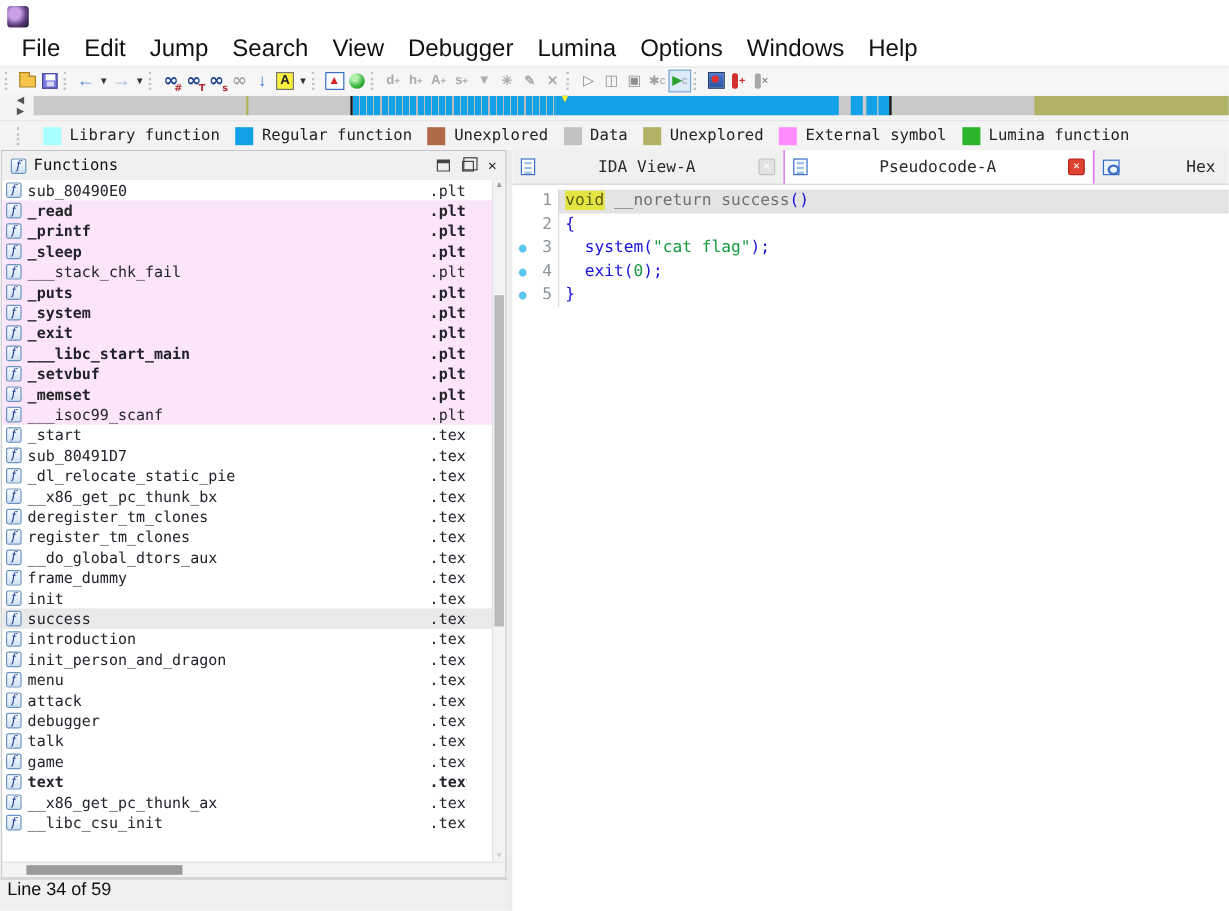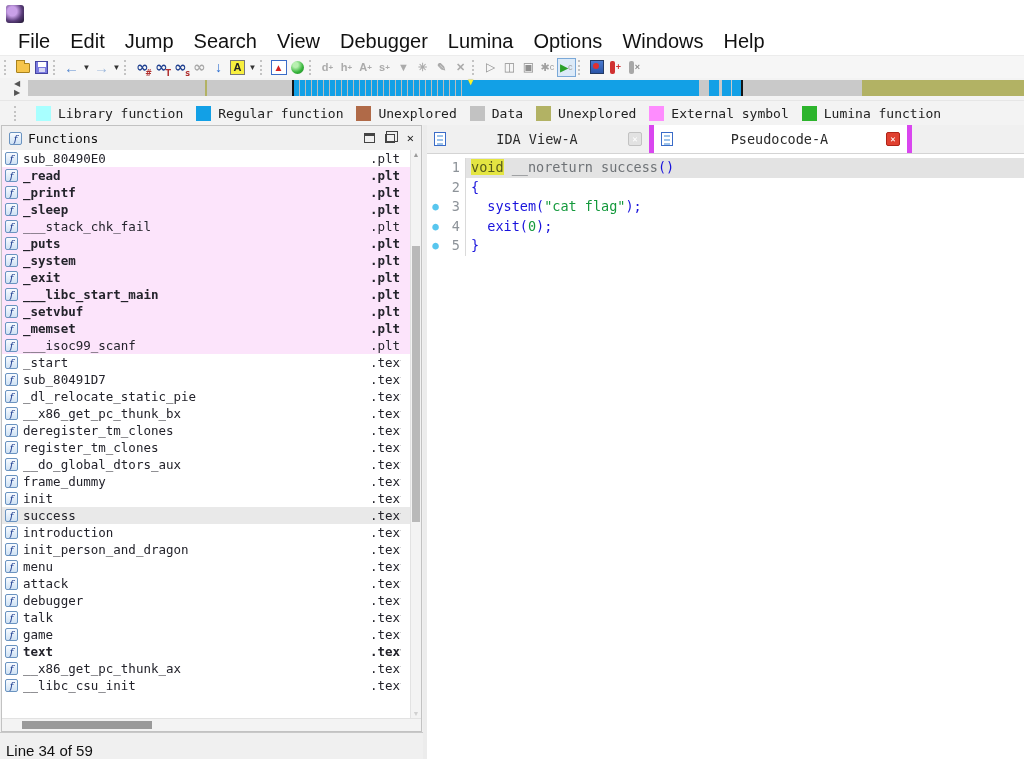--- a/index.html
+++ b/index.html
@@ -72,32 +72,32 @@
   .close-glyph { font-size:12px; color:#222; font-weight:bold; }
   .col-header { height:30px; background:linear-gradient(#eef6fd,#d9eaf7); border-bottom:1px solid #c4d6e6; position:relative; display:flex; align-items:center; font-size:14.5px; color:#1c1c1c; padding-left:7px; flex:none; }
   .seg-h { position:absolute; left:368px; }
   .rows-wrap { flex:1; position:relative; min-height:0; overflow:hidden; background:#fff; }
   .rows { position:absolute; inset:0 11px 0 0; overflow:hidden; }
   .frow { height:17px; display:flex; align-items:center; position:relative; font-family:"DejaVu Sans Mono", monospace; font-size:12.5px; color:#23232b; padding-left:3px; gap:5px; white-space:pre; }
   .frow.pink { background:var(--pink-row); }
   .frow.selected { background:#e9e9e9; }
   .frow.bold .fname, .frow.bold .fseg { font-weight:bold; }
   .ficon { flex:none; width:13px; height:13px; border:1px solid #6a93c0; background:linear-gradient(#f8fbff,#cfe2f4); color:#16368c; font-size:10px; font-style:italic; font-family:"DejaVu Serif", serif; display:flex; align-items:center; justify-content:center; border-radius:2px; }
-  .fseg { position:absolute; left:368px; width:31px; overflow:hidden; white-space:pre; }
+  .fseg { position:absolute; left:356px; width:31px; overflow:hidden; white-space:pre; }
   .vscroll { position:absolute; right:0; top:0; bottom:0; width:11px; background:#f3f3f3; border-left:1px solid #e2e2e2; }
   .vthumb { position:absolute; left:1px; right:1px; top:96px; height:276px; background:#b9b9b9; }
   .varrow { position:absolute; left:0; right:0; text-align:center; font-size:7px; color:#9a9a9a; }
   .varrow.up { top:1px; } .varrow.dn { bottom:1px; color:#d0d0d0; }
   .hscroll { height:13px; background:#f3f3f3; border-top:1px solid #e2e2e2; position:relative; flex:none; }
   .hthumb { position:absolute; left:20px; width:130px; top:2px; bottom:2px; background:#9a9a9a; }
-  .statusbar { height:27px; background:#f0f0f0; border-top:1px solid #cscsc8; border-top:1px solid #c8c8c8; display:flex; align-items:flex-end; padding-left:6px; font-size:15px; color:#111; flex:none; }
+  .statusbar { height:27px; background:#f0f0f0; border-top:1px solid #cscsc8; border-top:1px solid #c8c8c8; display:flex; align-items:flex-start; padding-left:6px; font-size:15px; color:#111; flex:none; }
   
   .rightcol { flex:1; display:flex; flex-direction:column; background:#fff; min-width:0; }
   .tabbar { height:29px; background:#f0f0f0; display:flex; border-bottom:1px solid #d4d4d4; flex:none; }
-  .tab { display:flex; align-items:center; padding:0 7px; gap:6px; font-family:"DejaVu Sans Mono", monospace; font-size:13.5px; color:#2a2a2a; border-right:5px solid #d946ef; }
+  .tab { display:flex; align-items:center; padding:0 7px; gap:6px; font-family:"DejaVu Sans Mono", monospace; font-size:13.5px; color:#2a2a2a; border-right:1px solid #d946ef; }
   .tab:nth-child(1) { width:227px; }
   .tab:nth-child(2) { width:258px; }
   .tab:nth-child(3) { flex:1; border-right:none; }
   .tab.active { background:#fff; }
   .tab .lbl { flex:1; text-align:center; }
   .tab:nth-child(3) .lbl { text-align:right; padding-right:4px; }
   .doc-icon { flex:none; width:12px; height:14px; border:1px solid #3a6cc8; background:#fff; position:relative; }
   .doc-icon::before { content:""; position:absolute; left:2px; top:2px; right:2px; height:2px; background:#9ec3ea; box-shadow:0 4px 0 #9ec3ea, 0 8px 0 #9ec3ea; }
   .hexview-icon { flex:none; width:14px; height:13px; border:1px solid #3a6cc8; background:#eaf2fc; position:relative; }
   .hexview-icon::before { content:""; position:absolute; left:3px; top:3px; width:6px; height:5px; border:2px solid #3a6cc8; border-radius:50%; }
@@ -321,20 +321,24 @@
         <div class="tab">
           <span class="doc-icon"></span>
           <span class="lbl">IDA View-A</span>
           <span class="tclose gray">✕</span>
         </div>
         <div class="tab active">
           <span class="doc-icon"></span>
           <span class="lbl">Pseudocode-A</span>
           <span class="tclose red">✕</span>
         </div>
+        <div class="tab">
+          <span class="hexview-icon"></span>
+          <span class="lbl">Hex</span>
+        </div>
       </div>
     <div class="code" id="plines">
         <div class="pline">
           <span class="bullet"></span>
           <span class="lnum">1</span>
           <div class="pcode current"><span class="tok-hl">void</span><span class="tok-plain"> </span><span class="tok-muted">__noreturn success</span><span class="tok-blue">()</span></div>
         </div>
         <div class="pline">
           <span class="bullet"></span>
           <span class="lnum">2</span>

